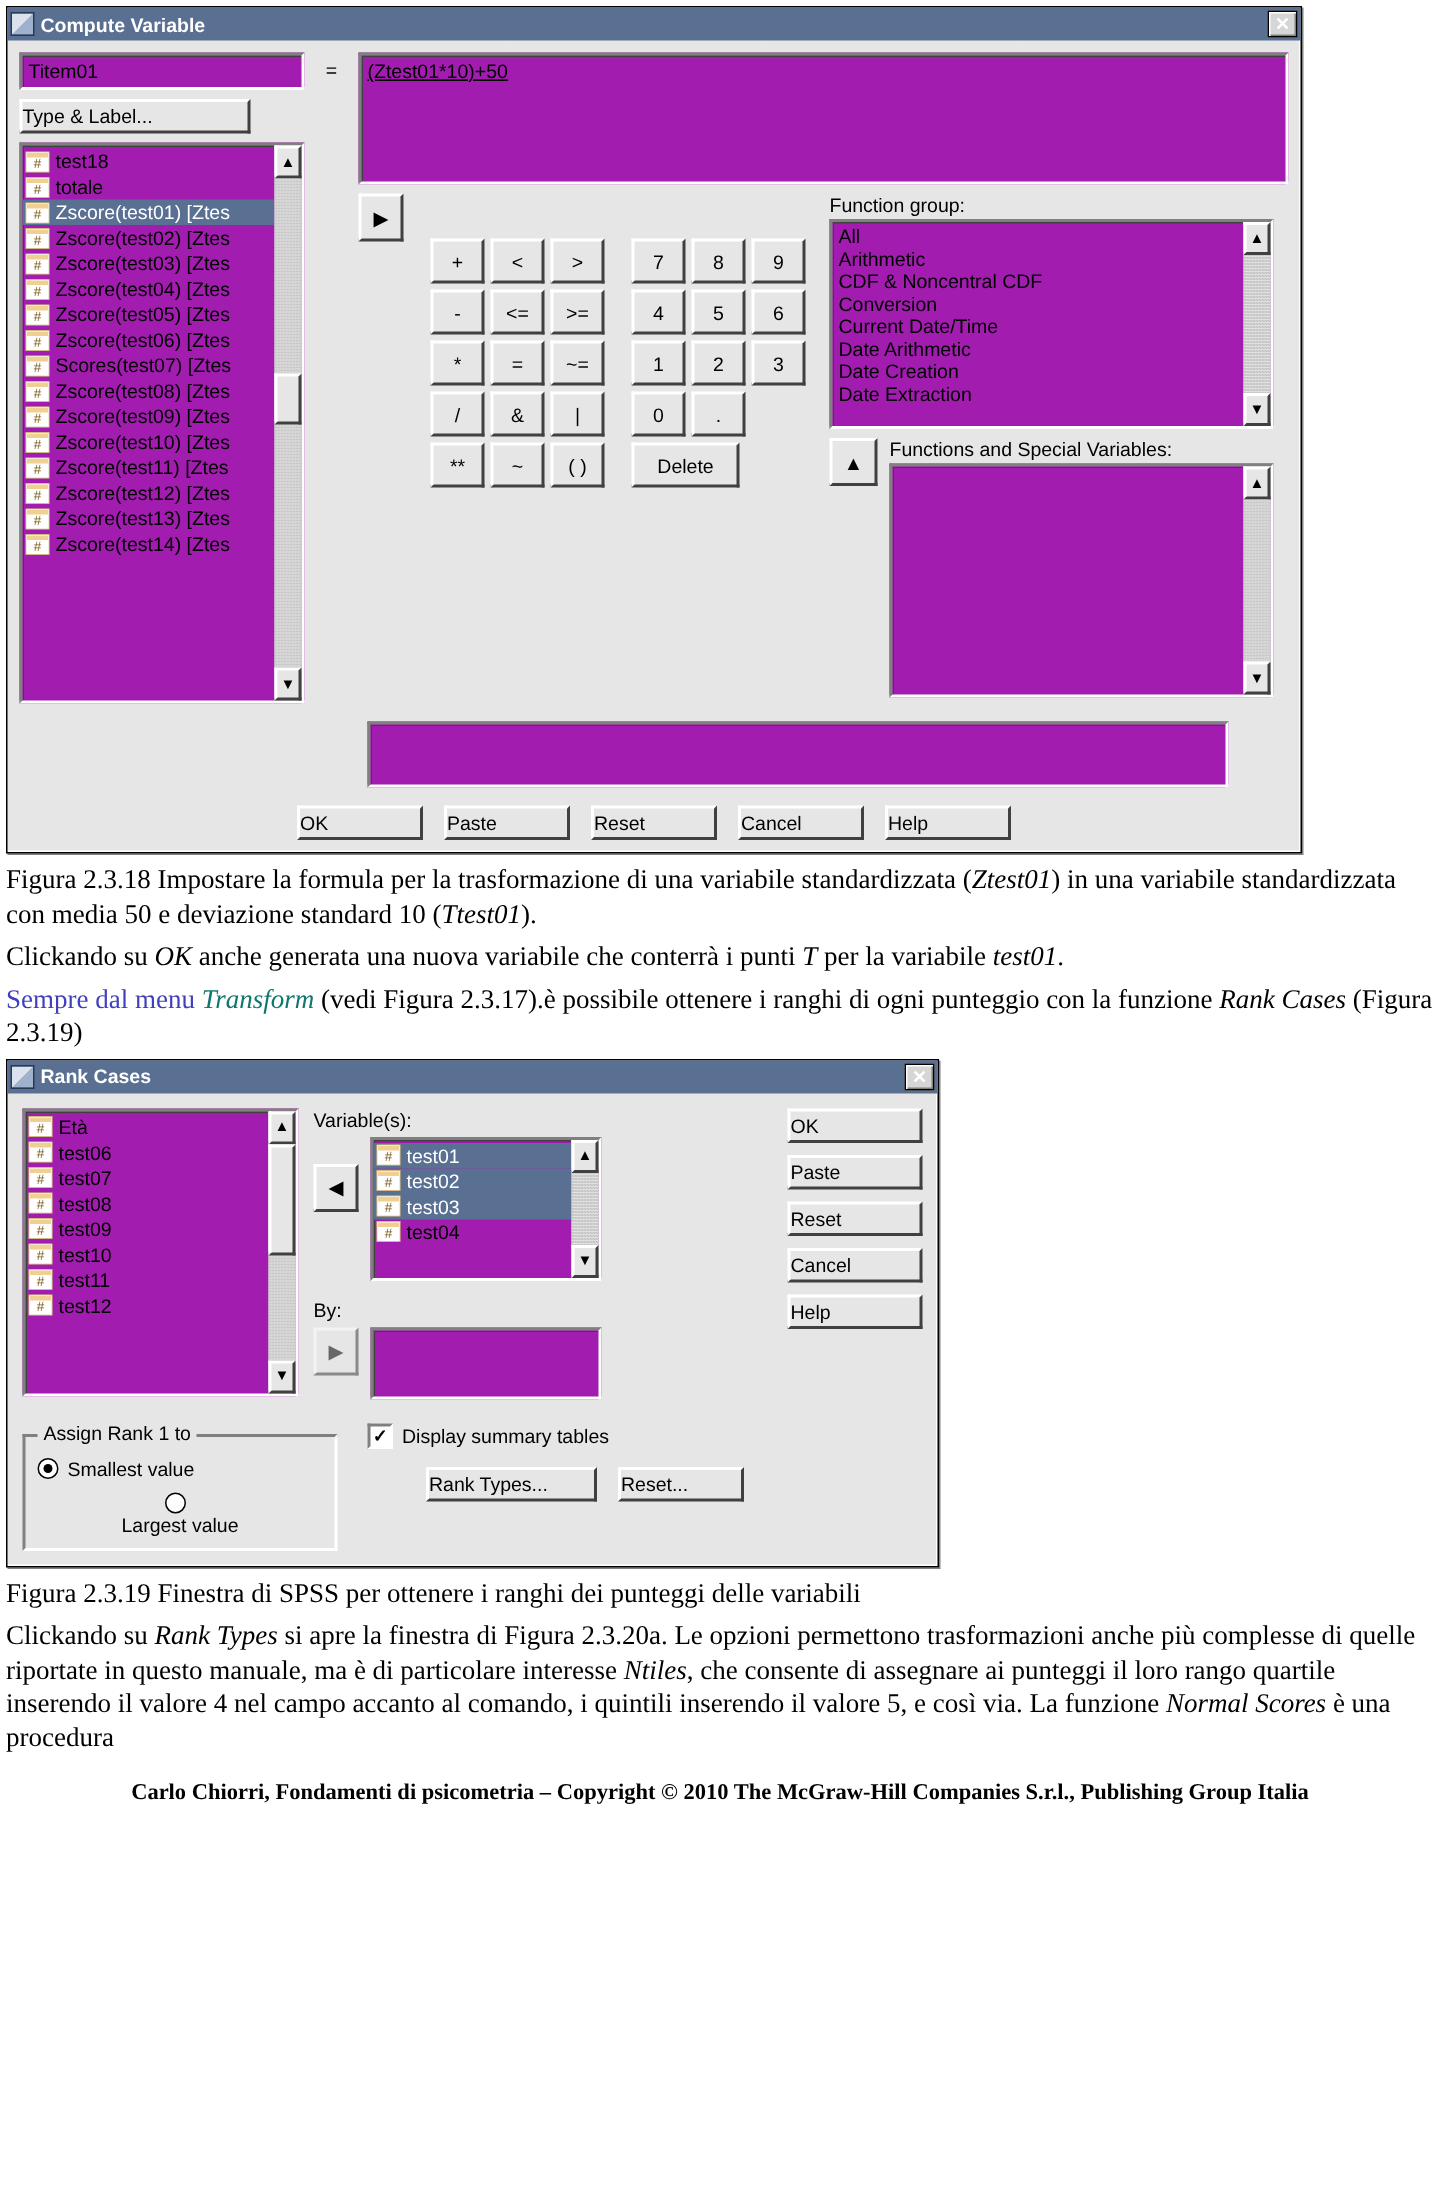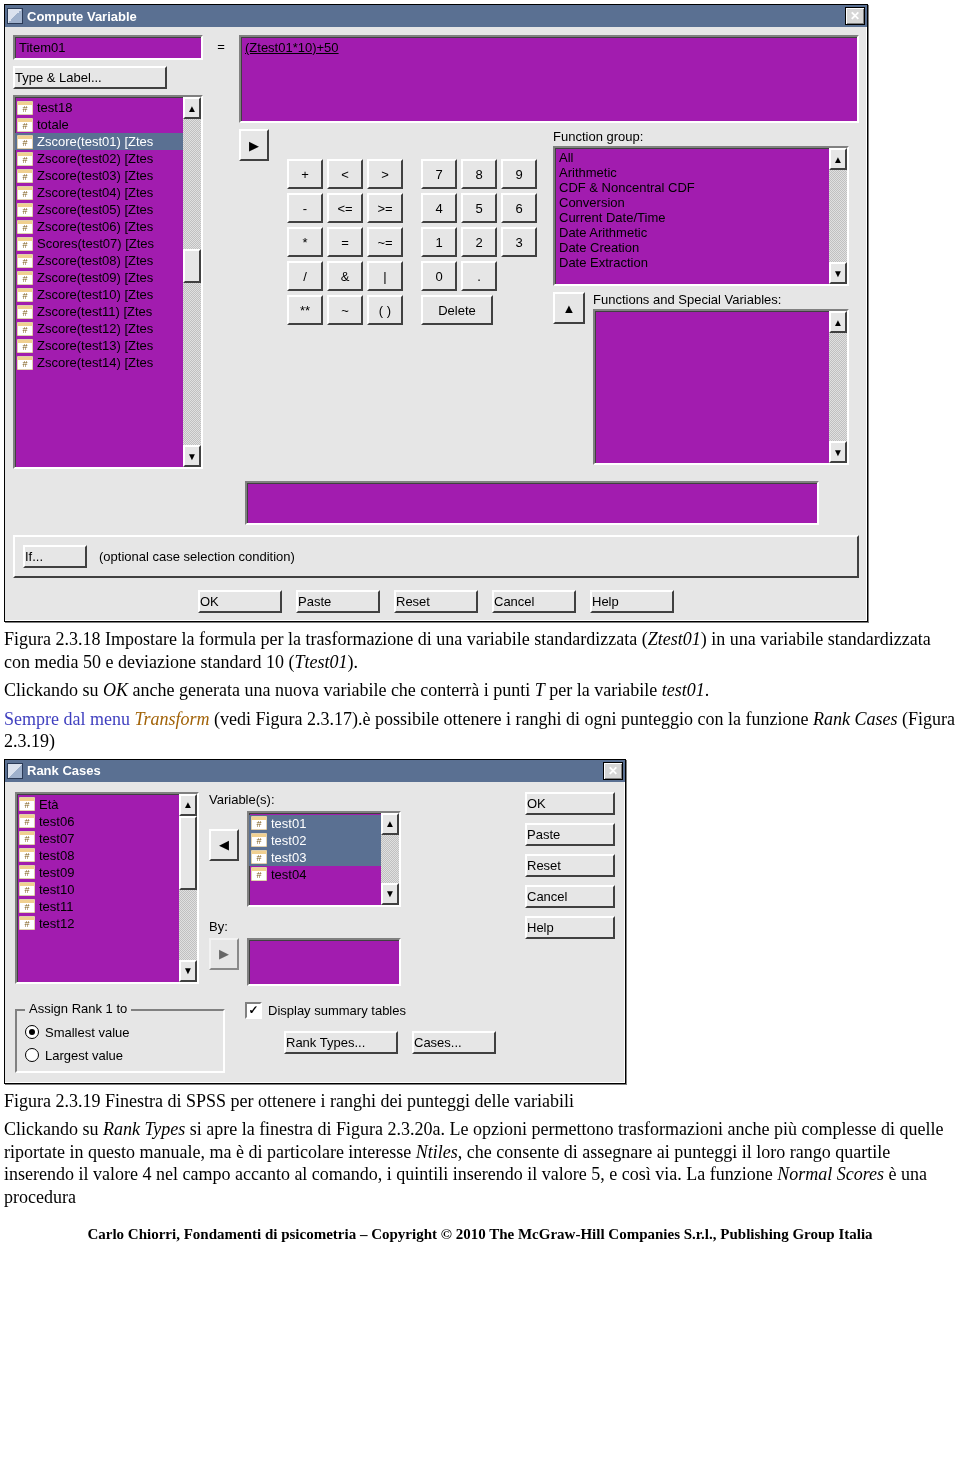--- a/index.html
+++ b/index.html
@@ -328,45 +328,41 @@
         </div>
 
         <div class="sunken" style="height:0; margin-top:8px; border:none;"></div>
       </div>
     </div>
 
     <div style="margin-top:8px;">
       <div class="sunken" style="height:40px; width:570px; margin-left:232px;"></div>
     </div>
 
-    <div class="raised" style="margin-top:10px; padding:8px; display:flex; align-items:center; gap:12px;">
-      <div class="btn" style="width:60px;">If...</div>
-      <div class="label">(optional case selection condition)</div>
-    </div>
 
     <div style="display:flex; gap:14px; justify-content:center; margin-top:12px;" id="compute-bottom-btns">
         <div class="btn" style="width: 80px;">OK</div>
         <div class="btn" style="width: 80px;">Paste</div>
         <div class="btn" style="width: 80px;">Reset</div>
         <div class="btn" style="width: 80px;">Cancel</div>
         <div class="btn" style="width: 80px;">Help</div>
       </div>
   </div>
 </div>
 
 <p class="body">
   <span>Figura 2.3.18 Impostare la formula per la trasformazione di una variabile standardizzata (</span><span class="italic">Ztest01</span><span>) in una variabile standardizzata con media 50 e deviazione standard 10 (</span><span class="italic">Ttest01</span><span>).</span>
 </p>
 
 <p class="body">
   <span>Clickando su </span><span class="italic">OK</span><span> anche generata una nuova variabile che conterrà i punti </span><span class="italic">T</span><span> per la variabile </span><span class="italic">test01</span><span>.</span>
 </p>
 
 <p class="body" style="color:#3f3fbf;">
-  <span>Sempre dal menu </span><span class="italic" style="color:#a16207;">Transform</span><span style="color:#000;"> (vedi Figura 2.3.17).è possibile ottenere i ranghi di ogni punteggio con la funzione </span><span class="italic" style="color:#000;">Rank Cases</span><span style="color:#000;"> (Figura 2.3.19)</span>
+  <span>Sempre dal menu </span><span class="italic" style="color:#0f766e;">Transform</span><span style="color:#000;"> (vedi Figura 2.3.17).è possibile ottenere i ranghi di ogni punteggio con la funzione </span><span class="italic" style="color:#000;">Rank Cases</span><span style="color:#000;"> (Figura 2.3.19)</span>
 </p>
 
 <div class="dlg" style="width:620px;">
   <div class="titlebar">
     <div class="tl">
       <span class="sysicon"></span>
       <span>Rank Cases</span>
     </div>
     <div class="closebtn">✕</div>
   </div>
@@ -537,34 +533,34 @@
         </div>
     </div>
 
     <div style="display:flex; gap:20px; align-items:flex-start;">
       <div class="groupbox" style="width:190px;">
         <div class="gtitle">Assign Rank 1 to</div>
         <div class="label" style="display:flex; align-items:center; margin-bottom:8px;">
           <span class="radio checked"></span>
           <span>Smallest value</span>
         </div>
-        <div class="label" style="display:flex; align-items:center;">
+        <div class="label" style="display:flex; align-items:center;flex-direction:column;">
           <span class="radio"></span>
           <span>Largest value</span>
         </div>
       </div>
 
       <div style="padding-top:16px;">
         <div class="label" style="display:flex; align-items:center; margin-bottom:12px;">
           <span class="checkbox checked"></span>
           <span>Display summary tables</span>
         </div>
         <div style="display:flex; gap:14px;padding-left:39px;">
           <div class="btn" style="width:110px;">Rank Types...</div>
-          <div class="btn" style="width:80px;">Cases...</div>
+          <div class="btn" style="width:80px;">Reset...</div>
         </div>
       </div>
     </div>
   </div>
 </div>
 
 <p class="body">Figura 2.3.19 Finestra di SPSS per ottenere i ranghi dei punteggi delle variabili</p>
 
 <p class="body">
   <span>Clickando su </span><span class="italic">Rank Types</span><span> si apre la finestra di Figura 2.3.20a. Le opzioni permettono trasformazioni anche più complesse di quelle riportate in questo manuale, ma è di particolare interesse </span><span class="italic">Ntiles</span><span>, che consente di assegnare ai punteggi il loro rango quartile inserendo il valore 4 nel campo accanto al comando, i quintili inserendo il valore 5, e così via. La funzione </span><span class="italic">Normal Scores</span><span> è una procedura</span>

